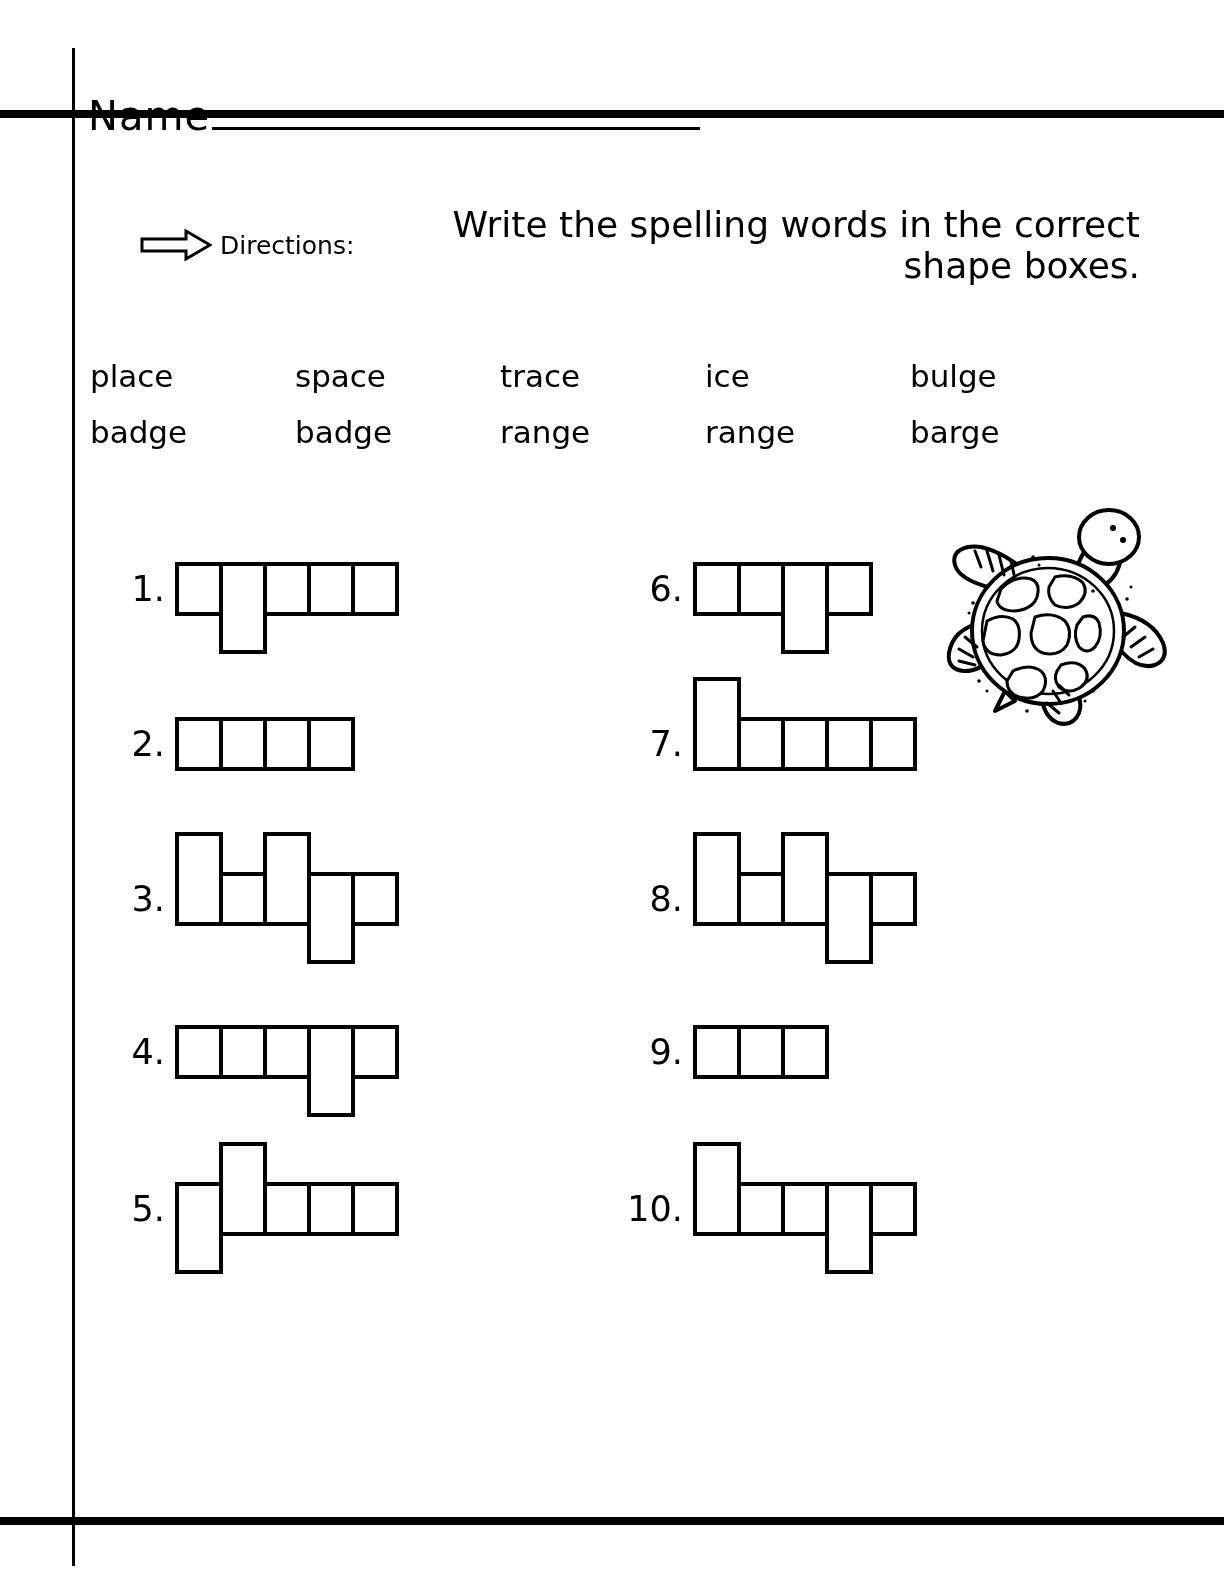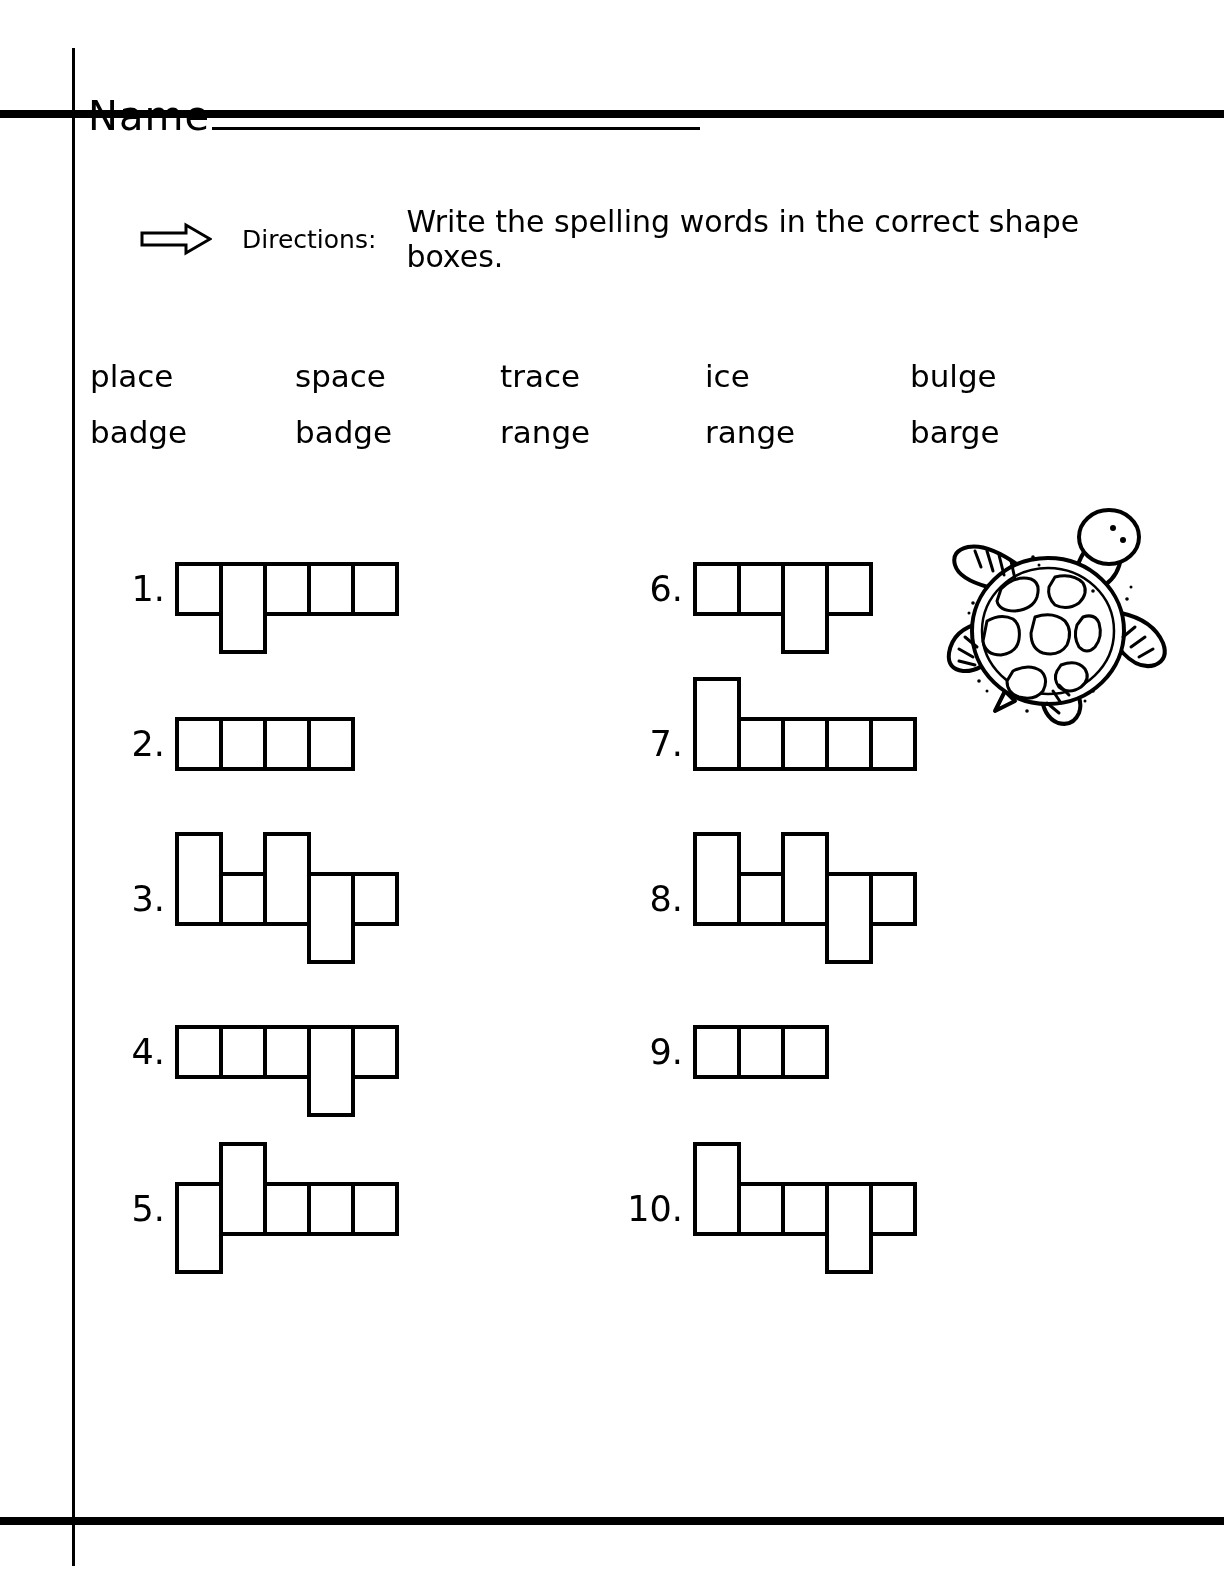--- a/index.html
+++ b/index.html
@@ -17,24 +17,24 @@
   .name-row { position:absolute; left:88px; top:46px; font-size:40px; letter-spacing:1px;margin-top:44px; }
   .name-line { display:inline-block; width:488px; height:40px; border-bottom:3px solid #000; margin-left:2px; }
 
   
   .title-bar { position:absolute; left:142px; top:126px; width:918px; height:66px;
                background:#d6d6d6; border:2px solid #333;
                display:flex; align-items:center; justify-content:center;
                font-size:35px; letter-spacing:1px; }
 
   
-  .directions { position:absolute; left:140px; top:204px; width:1000px; display:flex; align-items:center;gap:22px; }
+  .directions { position:absolute; left:140px; top:204px; width:1000px; display:flex; align-items:center; }
   .arrow-icon { width:72px; height:34px; margin-right:8px; flex:0 0 auto; }
   .dir-label { font-size:25px; margin-right:8px; }
-  .dir-text { font-size:30px; }
+  .dir-text { font-size:36px;text-align:right; }
 
   
   .word-bank { position:absolute; left:90px; width:1025px; display:flex; }
   .word-bank .cell { width:205px; font-size:31px; }
   .word-bank.row1 { top:358px; }
   .word-bank.row2 { top:414px; }
 
   
   .shape { position:absolute; }
   .shape .num { position:absolute; left:-70px; top:0; width:60px; height:54px;

